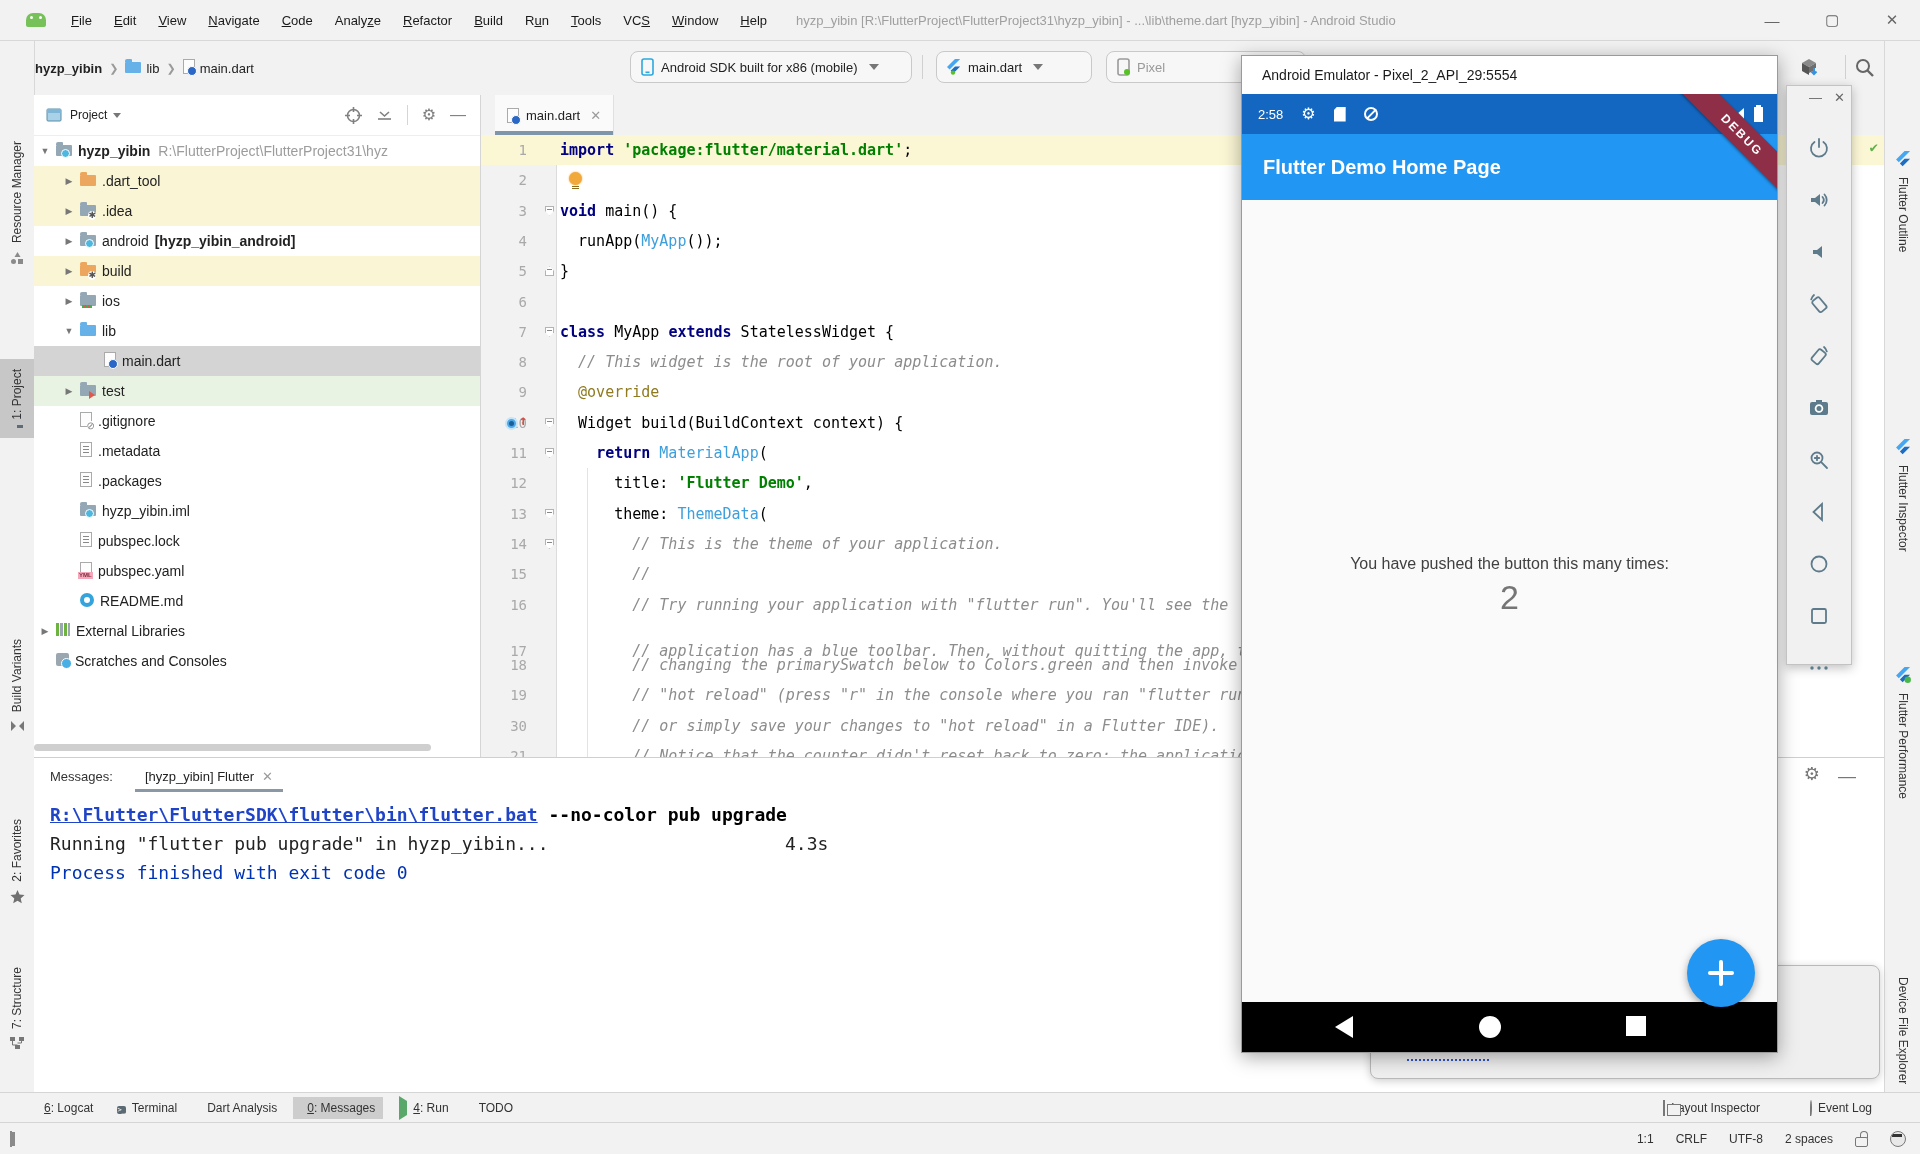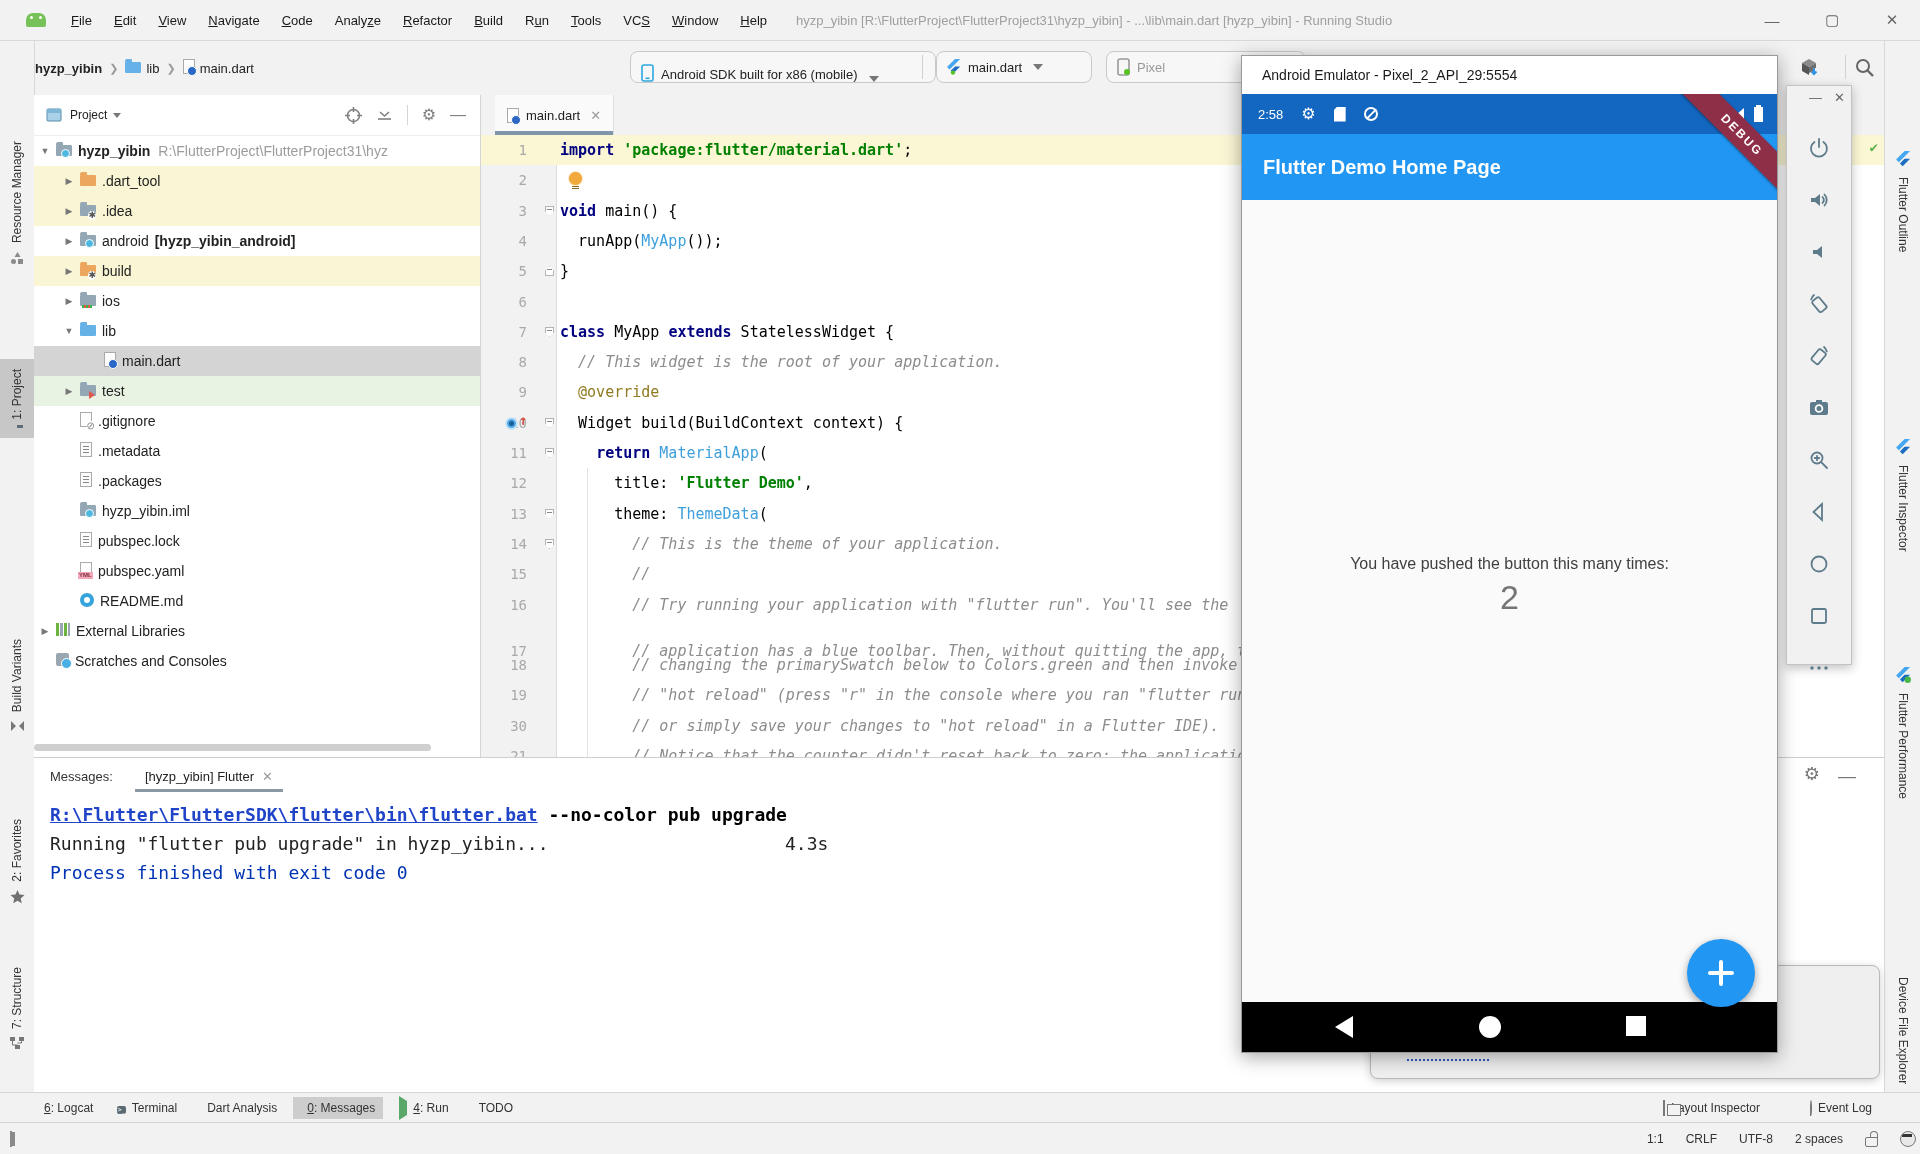--- a/index.html
+++ b/index.html
@@ -140,21 +140,21 @@
   .li-ic{width:12px;height:10px;border:1px solid #777;position:relative;background:#fff;}
   .li-ic:after{content:"";position:absolute;left:3px;top:3px;width:12px;height:10px;border:1px solid #777;background:#f2f2f2;}
   .el-ic{width:12px;height:12px;border:1.5px solid #777;border-radius:50% 50% 50% 0;}
 
   
   #statusbar{position:absolute;left:0;top:1122px;width:1920px;height:32px;background:#f2f2f2;border-top:1px solid #d5d5d5;
              display:flex;align-items:center;font-size:12px;color:#333;}
   #sb-left{margin-left:10px;}
   .tw-ic{width:14px;height:12px;border:1.5px solid #8a8a8a;position:relative;}
   .tw-ic:before{content:"";position:absolute;left:0;top:0;width:4px;height:100%;background:#8a8a8a;}
-  #sb-right{position:absolute;right:4px;display:flex;gap:22px;align-items:center;}
+  #sb-right{position:absolute;right:14px;display:flex;gap:22px;align-items:center;}
   .lock-ic{width:11px;height:8px;border:1.5px solid #777;border-radius:2px;position:relative;margin-top:5px;}
   .lock-ic:before{content:"";position:absolute;top:-7px;left:4px;width:6px;height:6px;border:1.5px solid #777;border-bottom:none;border-radius:4px 4px 0 0;}
   .hector-ic{width:14px;height:14px;border-radius:50%;background:#e8e8e8;border:1px solid #777;position:relative;overflow:hidden;}
   .hector-ic:before{content:"";position:absolute;left:1px;top:2px;width:10px;height:3px;background:#333;}
 
   
   #popup{position:absolute;left:1370px;top:965px;width:508px;height:112px;background:#efefef;border:1px solid #b9b9b9;border-radius:8px;z-index:40;box-shadow:0 2px 8px rgba(0,0,0,.2);}
   #popup .frag{position:absolute;left:36px;top:88px;width:82px;height:5px;border-bottom:2px dotted #3355cc;}
 
   
@@ -211,21 +211,21 @@
         <span class="mi"><u>C</u>ode</span>
         <span class="mi">Analy<u>z</u>e</span>
         <span class="mi"><u>R</u>efactor</span>
         <span class="mi"><u>B</u>uild</span>
         <span class="mi">R<u>u</u>n</span>
         <span class="mi"><u>T</u>ools</span>
         <span class="mi">VC<u>S</u></span>
         <span class="mi"><u>W</u>indow</span>
         <span class="mi"><u>H</u>elp</span>
       </nav>
-    <span id="win-title">hyzp_yibin [R:\FlutterProject\FlutterProject31\hyzp_yibin] - ...\lib\main.dart [hyzp_yibin] - Running Studio</span>
+    <span id="win-title">hyzp_yibin [R:\FlutterProject\FlutterProject31\hyzp_yibin] - ...\lib\theme.dart [hyzp_yibin] - Android Studio</span>
     <span class="winctl" style="right:120px;">—</span>
     <span class="winctl" style="right:60px;">▢</span>
     <span class="winctl" style="right:0;">✕</span>
   </div>
 
   <div id="toolbar">
     <div id="crumbs">
         <span class="crumb">
           <span><svg width="14" height="16" viewBox="0 0 14 16">
               <path d="M8 0L0 8l2.6 2.6L13.2 0z" fill="#45A6F2"></path>
@@ -237,21 +237,21 @@
         <span class="crumb">
           <span><span class="folder f-blue"></span></span>
           <span>lib</span>
         </span>
         <span class="crumb-sep">❯</span>
         <span class="crumb">
           <span><span class="page dart"></span></span>
           <span>main.dart</span>
         </span>
       </div>
-    <div class="combo" style="left:630px;width:306px;align-items:flex-end;">
+    <div class="combo" style="left:630px;width:282px;">
       <svg class="ic" width="13" height="18" viewBox="0 0 13 18">
           <rect x="1" y="1" width="11" height="16" rx="2" fill="none" stroke="#2ba8e0" stroke-width="1.6"></rect>
           <rect x="4.5" y="13.5" width="4" height="1.6" fill="#2ba8e0"></rect>
         </svg>
       <span>Android SDK built for x86 (mobile)</span>
       <span class="chev"></span>
     </div>
     <div class="tb-sep" style="left:922px;"></div>
     <div class="combo" style="left:936px;width:156px;">
       <svg class="ic" width="14" height="16" viewBox="0 0 14 16">

